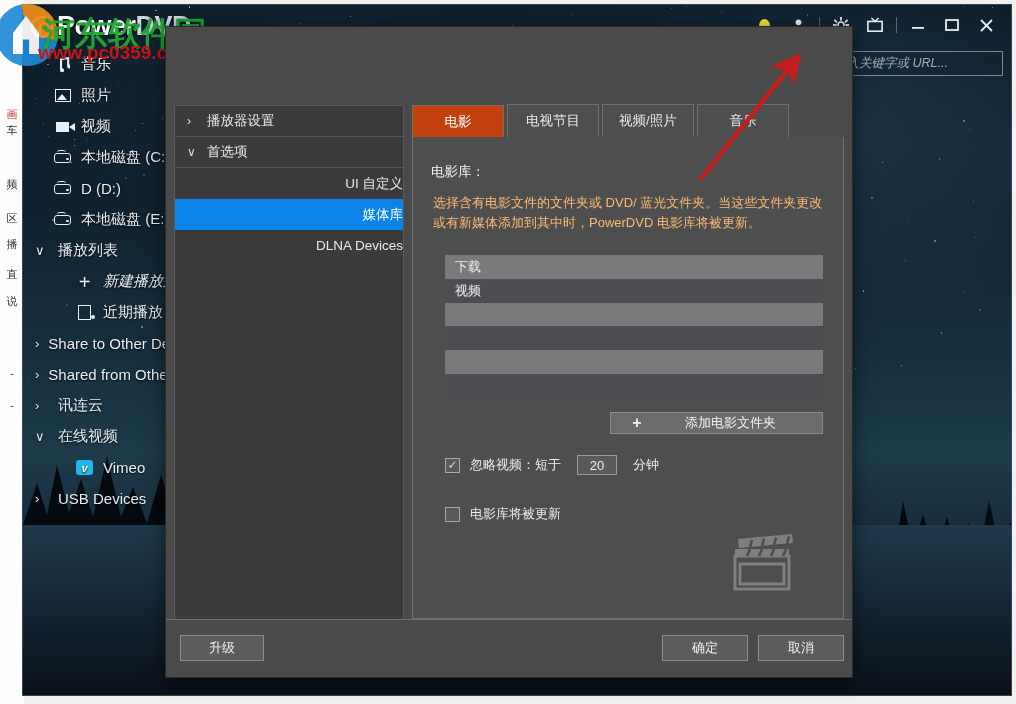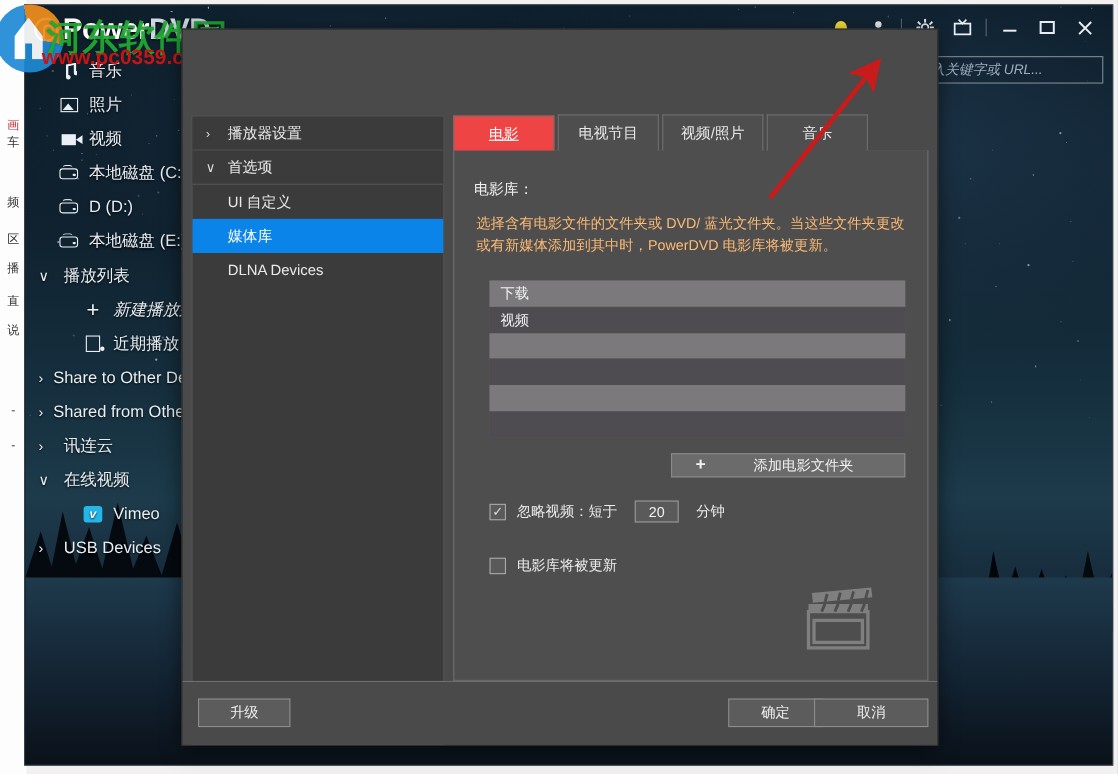--- a/index.html
+++ b/index.html
@@ -181,37 +181,37 @@
     width:230px; height:572px;
     background:#3b3b3b; border:1px solid #5a5a5a;
   }
   .nav-item {
     height:31px; display:flex; align-items:center;
     font-size:13.5px; color:#e9e9e9;
     padding-left:12px; gap:8px;
   }
   .nav-item.top { background:#3b3b3b; border-bottom:1px solid #565656; }
   .nav-item.open { background:#3b3b3b; border-bottom:1px solid #565656; }
-  .nav-item.child { padding-left:32px; }
+  .nav-item.child { padding-left:32px;justify-content:flex-end; }
   .nav-item.child.active { background:#0a84e8; color:#ffffff; }
   .nav-chev { font-size:12px; width:12px; display:inline-block; color:#dcdcdc; }
 
   .tabs {
     position:absolute; left:246px; top:42px; right:8px; height:33px;
     display:flex; align-items:flex-end;
     border-bottom:1px solid #6f6f6f;
   }
   .tab {
     height:33px; min-width:92px; padding:0 16px;
     display:flex;align-items:center;justify-content:center;
     font-size:13.5px; color:#e8e8e8;
     background:#4e4e4e; border:1px solid #6f6f6f; border-bottom:none;
     margin-right:3px;
   }
-  .tab.active { background:#ef4444; color:#ffffff; border-bottom:1px solid #5e5e5e; margin-bottom:-1px;text-decoration:underline; }
+  .tab.active { background:#c2410c; color:#ffffff; border-bottom:1px solid #5e5e5e; margin-bottom:-1px; }
   .tab.filler { flex:1; background:transparent; border:none; min-width:0; }
 
   .panel {
     position:absolute; left:246px; top:74px; right:8px; bottom:0;
     background:#4e4e4e; border:1px solid #6f6f6f; border-top:none;
     overflow:hidden;
   }
   .panel-label { position:absolute; left:18px; top:26px; font-size:13.5px; color:#f0f0f0; }
   .panel-desc {
     position:absolute; left:20px; top:56px; right:20px;
@@ -260,21 +260,21 @@
     background:#4a4a4a; border-top:1px solid #6f6f6f;
   }
   .btn {
     position:absolute; top:15px; height:26px;
     background:#5c5c5c; border:1px solid #8c8c8c;
     display:flex;align-items:center;justify-content:center;
     font-size:13px; color:#f0f0f0;
   }
   .btn.upgrade { left:14px; width:84px; }
   .btn.ok { right:104px; width:86px; }
-  .btn.cancel { right:8px; width:104px; }
+  .btn.cancel { right:8px; width:86px; }
 
   
   .annot { position:absolute; left:0; top:0; width:1016px; height:704px; pointer-events:none; }
 </style>
 </head>
 <body>
 
 <div id="root">
 
   <div class="bg-browser">

